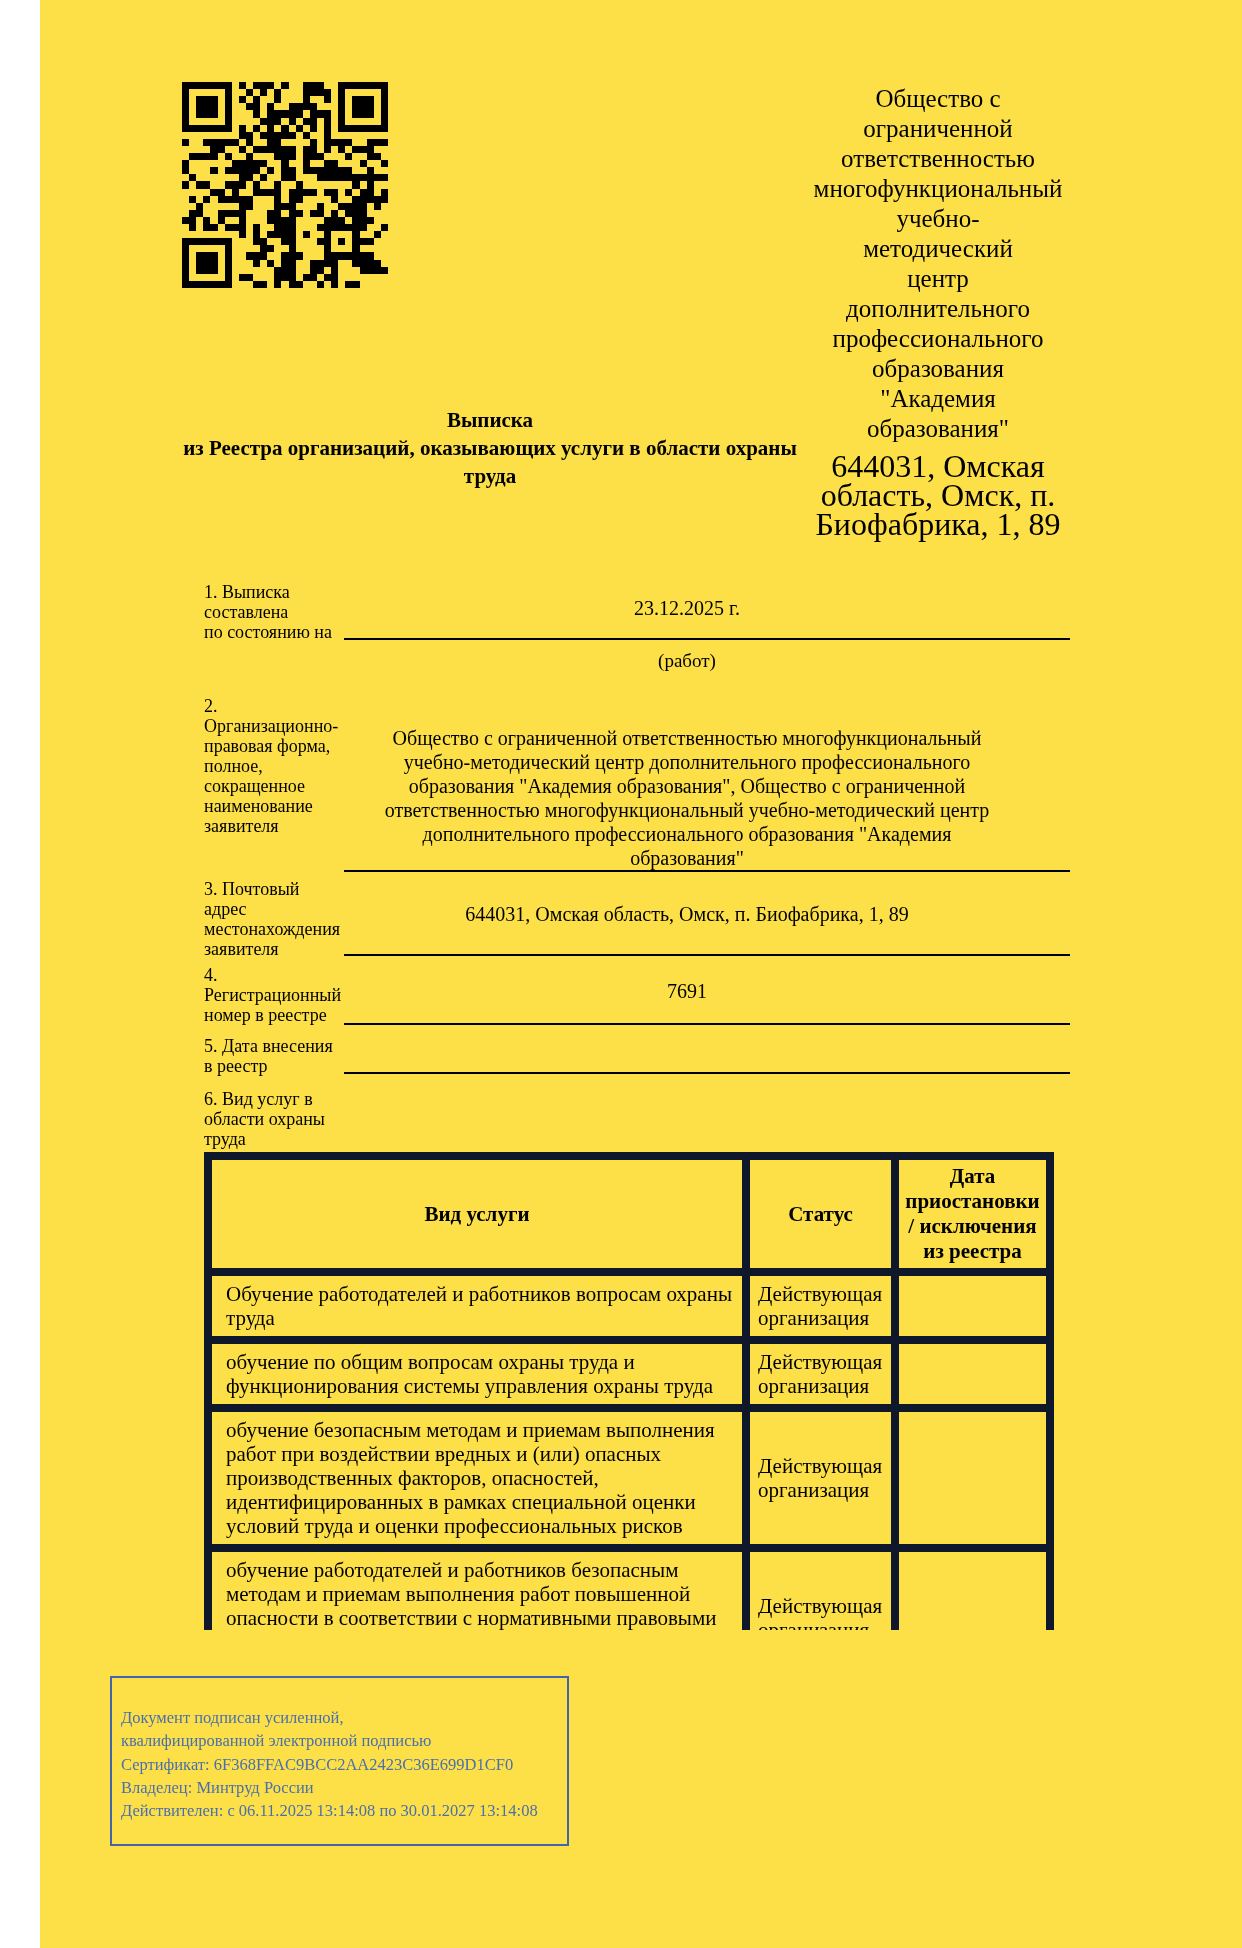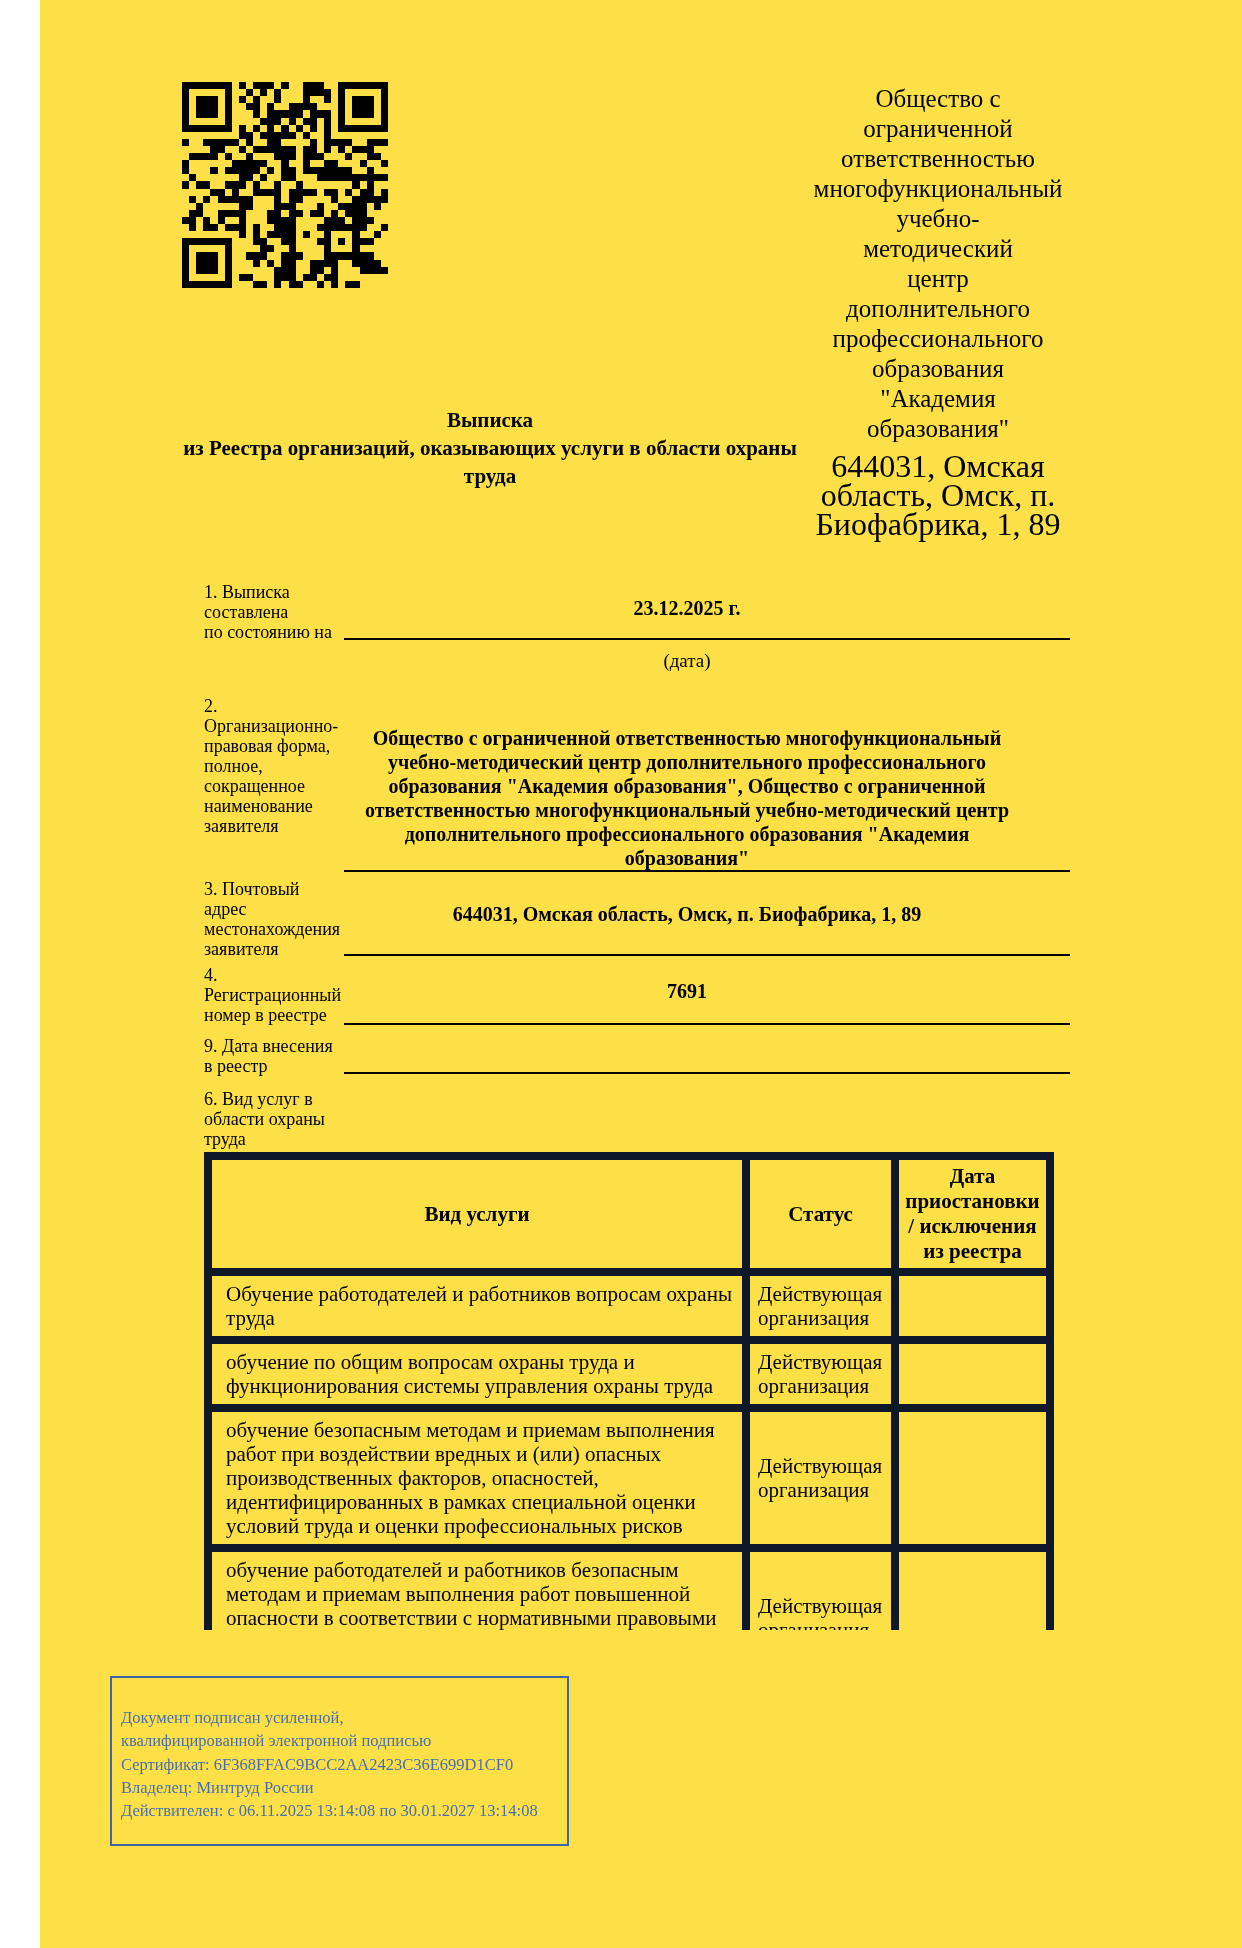--- a/index.html
+++ b/index.html
@@ -16,21 +16,21 @@
   .addr{position:absolute;left:768px;top:452px;width:260px;
         font-size:32px;line-height:29px;text-align:center;}
 
   
   .title{position:absolute;left:120px;top:406px;width:660px;
          font-weight:bold;font-size:21px;line-height:28px;text-align:center;}
 
   
   .lbl{position:absolute;left:164px;width:150px;font-size:18px;line-height:20px;}
   .val{position:absolute;left:304px;width:686px;text-align:center;
-       font-weight:bold;font-size:20px;line-height:24px;}
+       font-weight:normal;font-size:20px;line-height:24px;}
   .rule{position:absolute;left:304px;width:726px;height:0;border-top:2px solid #000;}
   .cap{position:absolute;left:304px;width:686px;text-align:center;font-size:19px;}
 
   
   .tablewrap{position:absolute;left:164px;top:1152px;width:850px;height:478px;overflow:hidden;}
   table.services{border-collapse:collapse;table-layout:fixed;width:842px;}
   table.services th,table.services td{border:8px solid #0f172a;overflow:hidden;}
   table.services th{font-size:21px;font-weight:bold;text-align:center;
                     vertical-align:middle;line-height:25px;padding:4px 2px;}
   table.services thead tr{height:106px;}
@@ -507,21 +507,21 @@
 
   <div class="title pre">Выписка
 из Реестра организаций, оказывающих услуги в области охраны
 труда</div>
 
   <div class="lbl pre" style="top:582px">1. Выписка
 составлена
 по состоянию на</div>
   <div class="val pre" style="top:596px">23.12.2025 г.</div>
   <div class="rule" style="top:638px"></div>
-  <div class="cap pre" style="top:650px">(дата)</div>
+  <div class="cap pre" style="top:650px">(работ)</div>
 
   <div class="lbl pre" style="top:696px">2.
 Организационно-
 правовая форма,
 полное,
 сокращенное
 наименование
 заявителя</div>
   <div class="val pre" style="top:726px">Общество с ограниченной ответственностью многофункциональный
 учебно-методический центр дополнительного профессионального
@@ -537,21 +537,21 @@
 заявителя</div>
   <div class="val pre" style="top:902px">644031, Омская область, Омск, п. Биофабрика, 1, 89</div>
   <div class="rule" style="top:954px"></div>
 
   <div class="lbl pre" style="top:965px">4.
 Регистрационный
 номер в реестре</div>
   <div class="val pre" style="top:979px">7691</div>
   <div class="rule" style="top:1023px"></div>
 
-  <div class="lbl pre" style="top:1036px">9. Дата внесения
+  <div class="lbl pre" style="top:1036px">5. Дата внесения
 в реестр</div>
   <div class="rule" style="top:1072px"></div>
 
   <div class="lbl pre" style="top:1089px">6. Вид услуг в
 области охраны
 труда</div>
 
   <div class="tablewrap">
     <table class="services">
       <colgroup>

